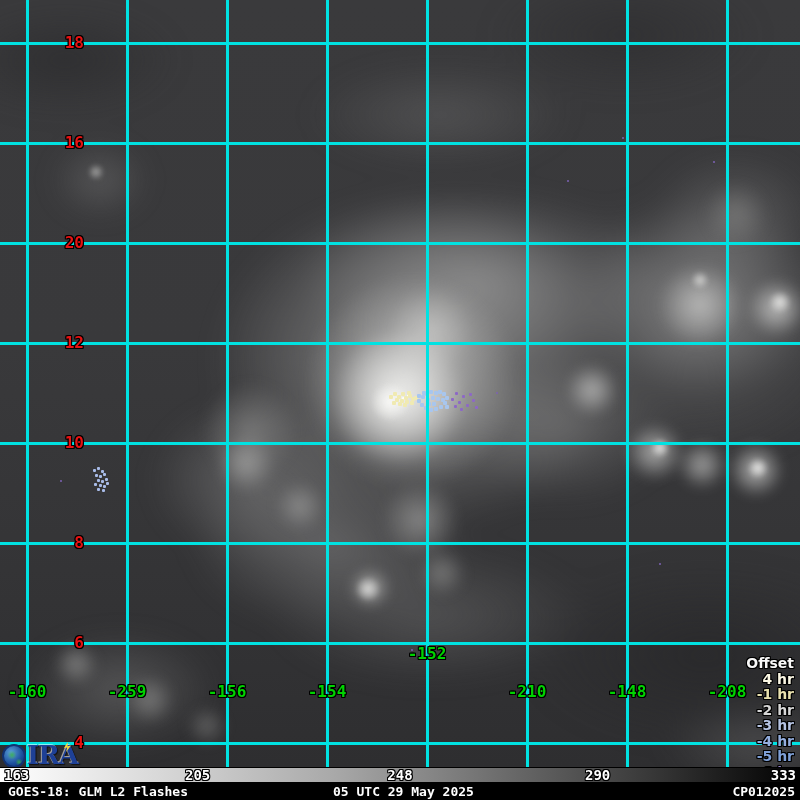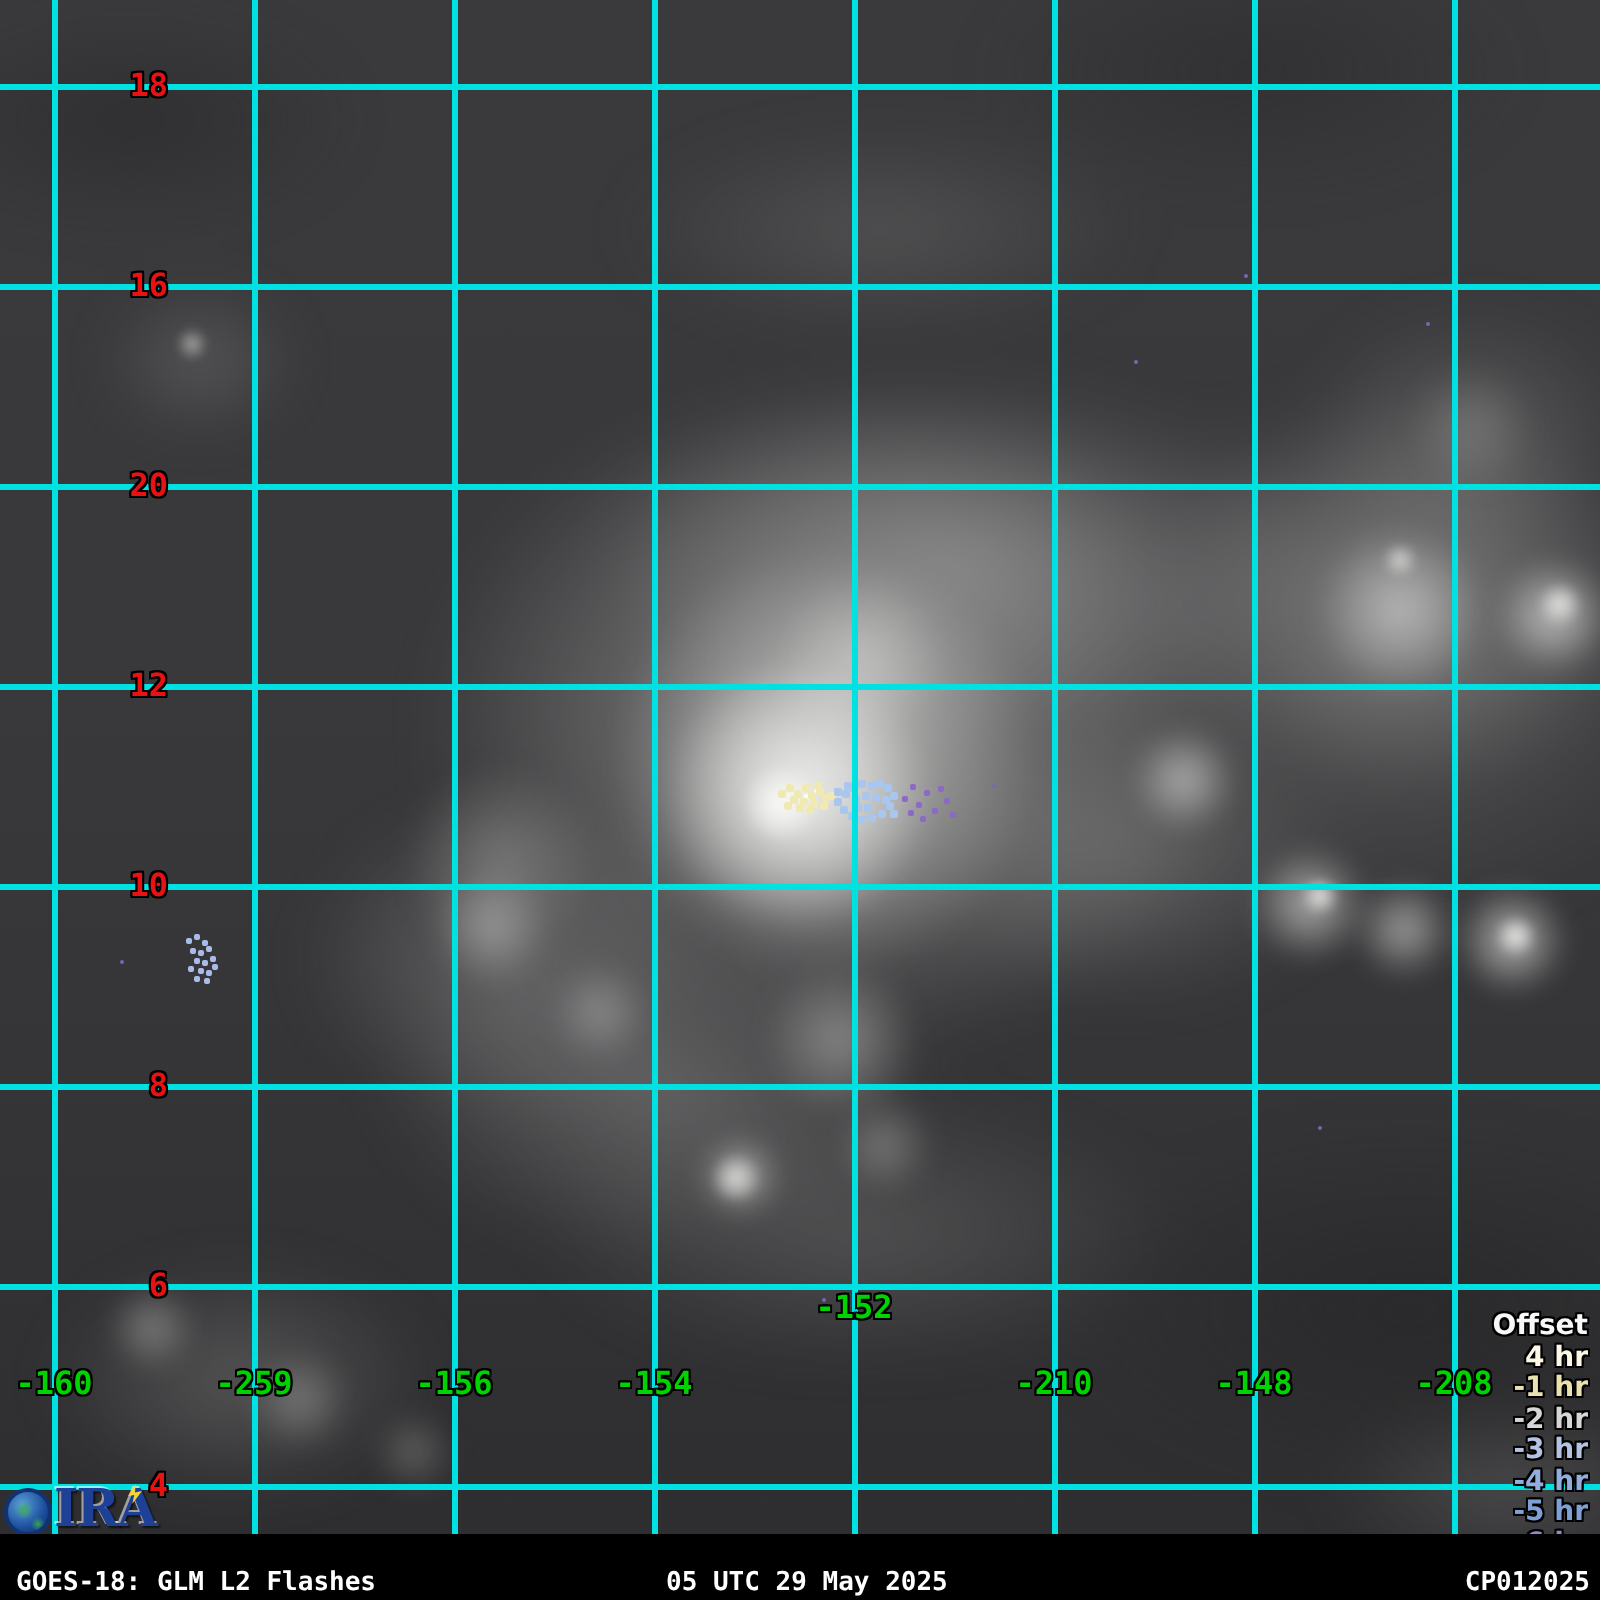--- a/index.html
+++ b/index.html
@@ -220,20 +220,27 @@
       <div class="coord-label outlined" style="left: -13px; top: 681px; width: 80px; text-align: center; color: rgb(0, 212, 0);">-160</div>
       <div class="coord-label outlined" style="left: 87px; top: 681px; width: 80px; text-align: center; color: rgb(0, 212, 0);">-259</div>
       <div class="coord-label outlined" style="left: 187px; top: 681px; width: 80px; text-align: center; color: rgb(0, 212, 0);">-156</div>
       <div class="coord-label outlined" style="left: 287px; top: 681px; width: 80px; text-align: center; color: rgb(0, 212, 0);">-154</div>
       <div class="coord-label outlined" style="left: 387px; top: 643px; width: 80px; text-align: center; color: rgb(0, 212, 0);">-152</div>
       <div class="coord-label outlined" style="left: 487px; top: 681px; width: 80px; text-align: center; color: rgb(0, 212, 0);">-210</div>
       <div class="coord-label outlined" style="left: 587px; top: 681px; width: 80px; text-align: center; color: rgb(0, 212, 0);">-148</div>
       <div class="coord-label outlined" style="left: 687px; top: 681px; width: 80px; text-align: center; color: rgb(0, 212, 0);">-208</div>
     </div>
 
+  <div id="colorbar">
+      <div class="cbar-tick outlined" style="left: 4px;">163</div>
+      <div class="cbar-tick outlined" style="left: 197.647px; transform: translateX(-50%);">205</div>
+      <div class="cbar-tick outlined" style="left: 400px; transform: translateX(-50%);">248</div>
+      <div class="cbar-tick outlined" style="left: 597.647px; transform: translateX(-50%);">290</div>
+      <div class="cbar-tick outlined" style="right: 4px;">333</div>
+    </div>
 
   <div id="statusbar">
     <span id="status-left">GOES-18: GLM L2 Flashes</span>
     <span id="status-center">05 UTC 29 May 2025</span>
     <span id="status-right">CP012025</span>
   </div>
 
 </div>
 
 </body></html>

